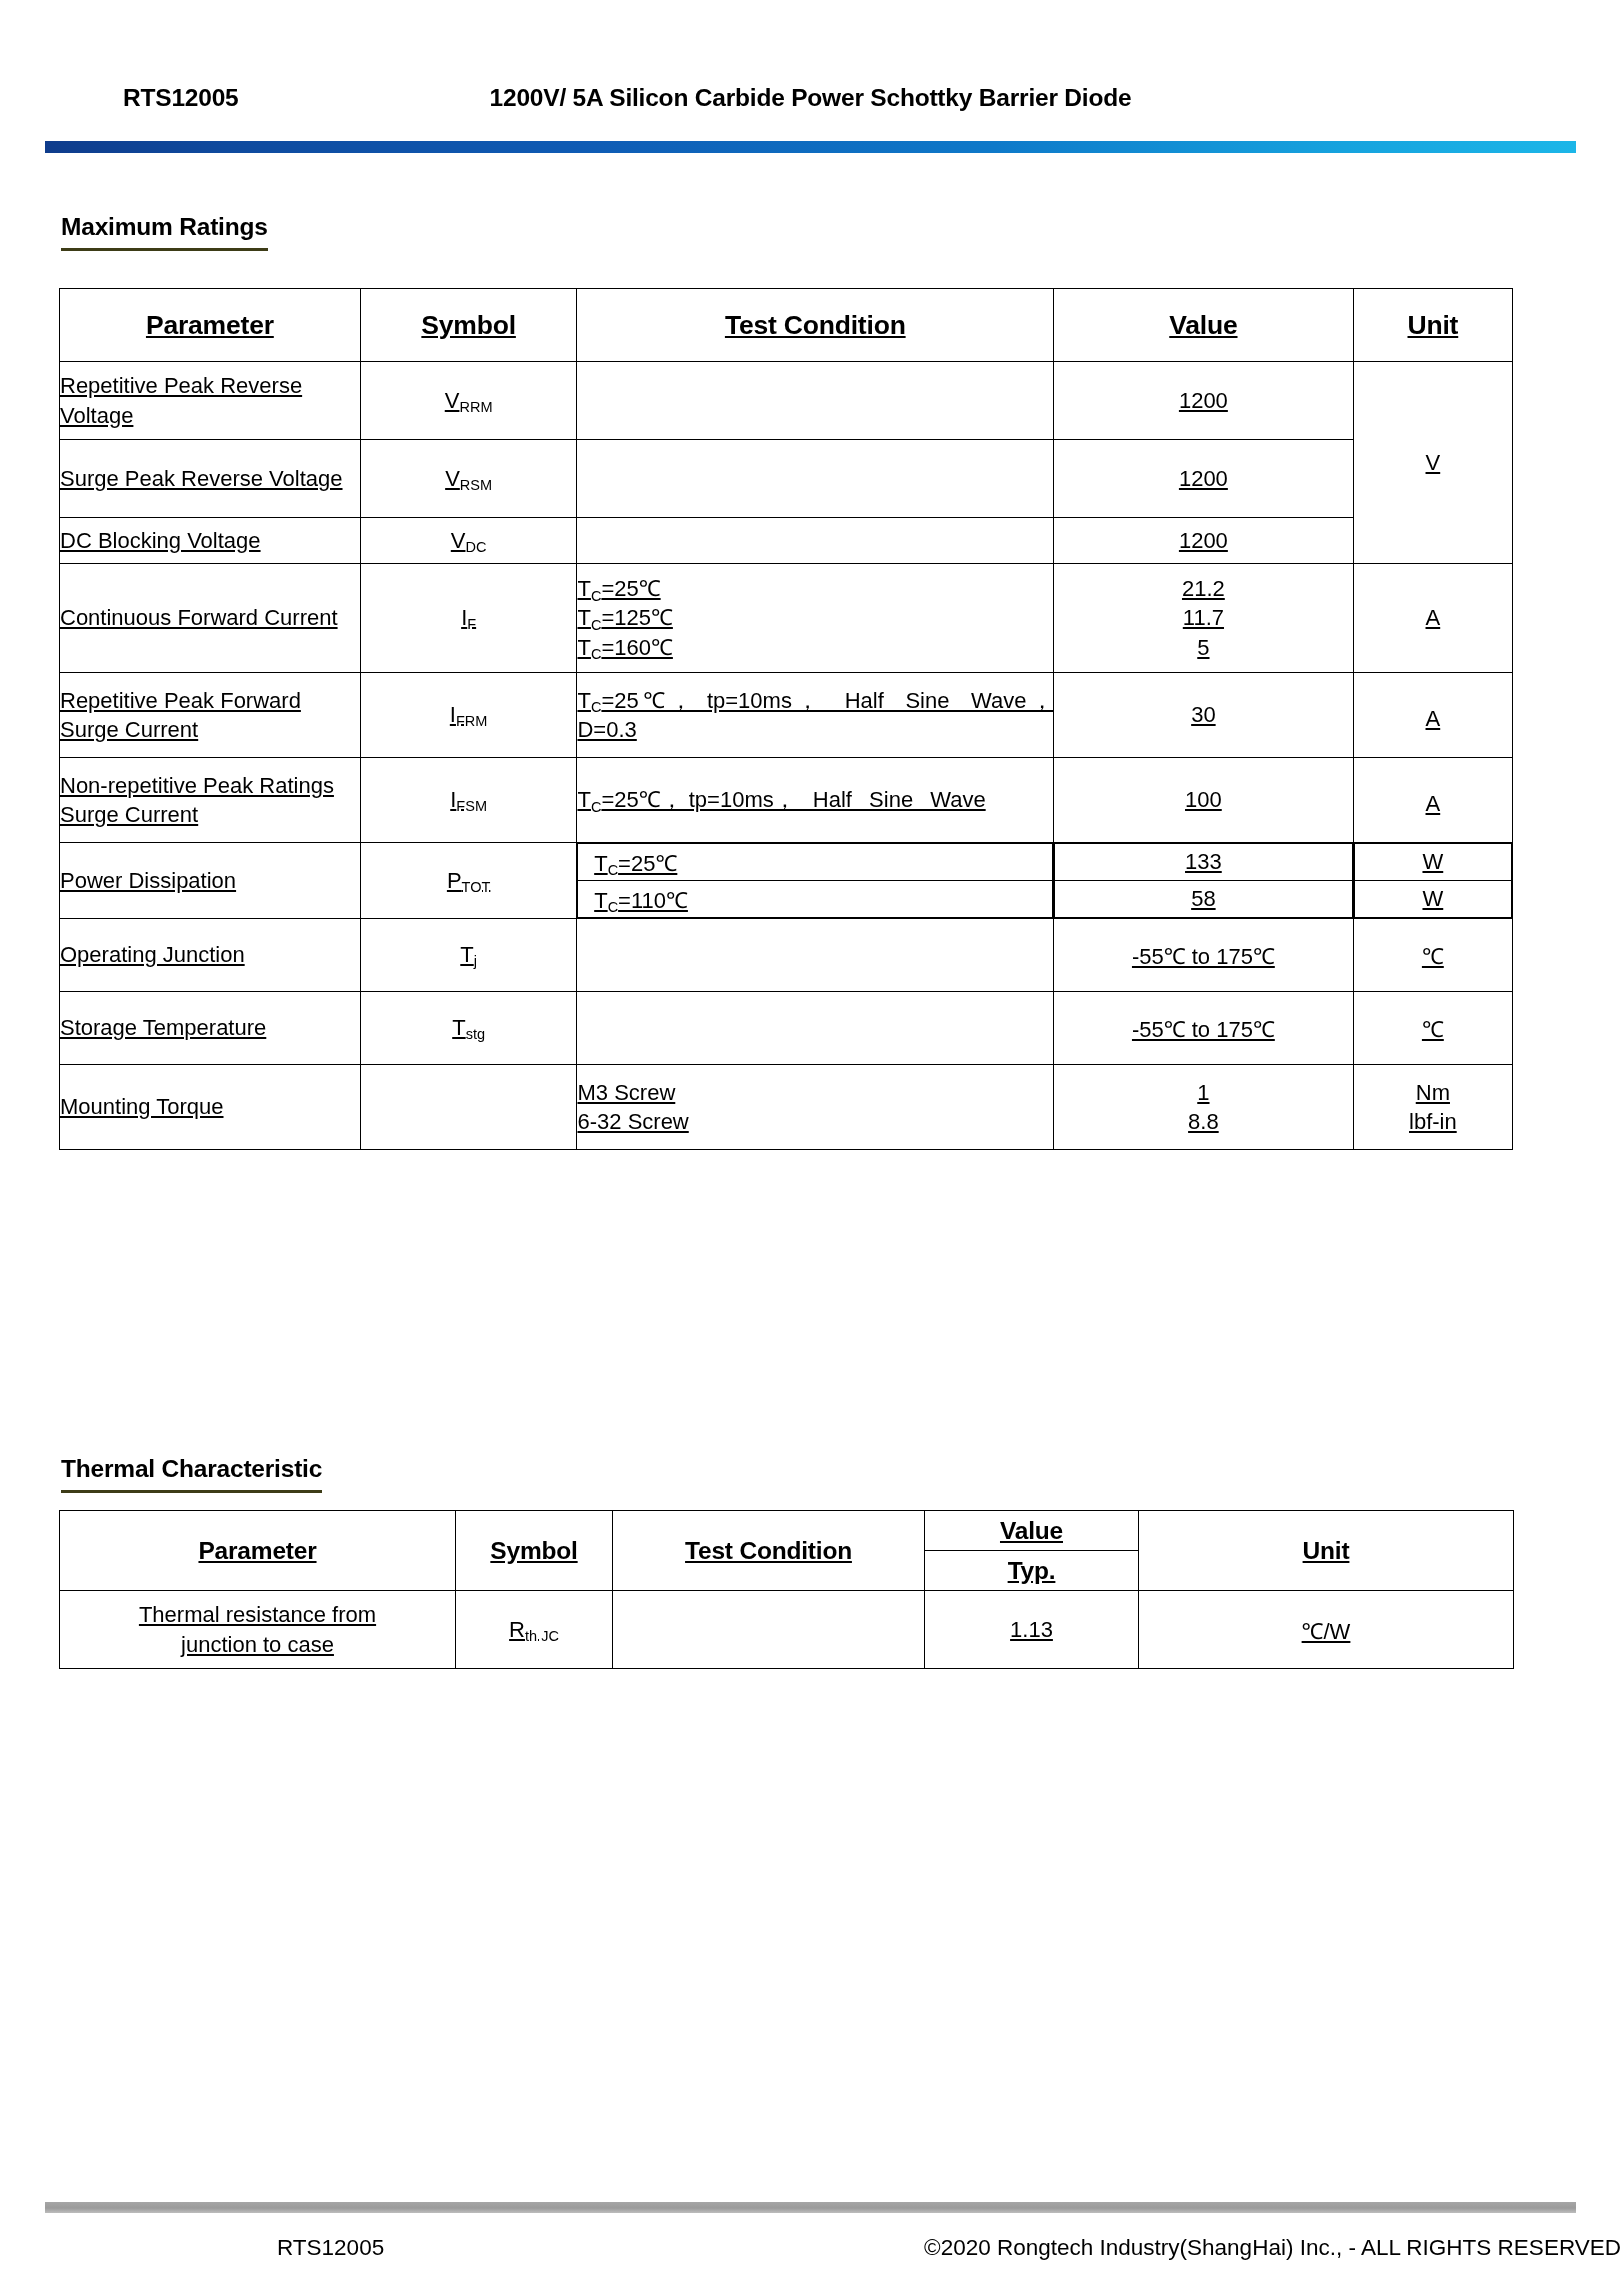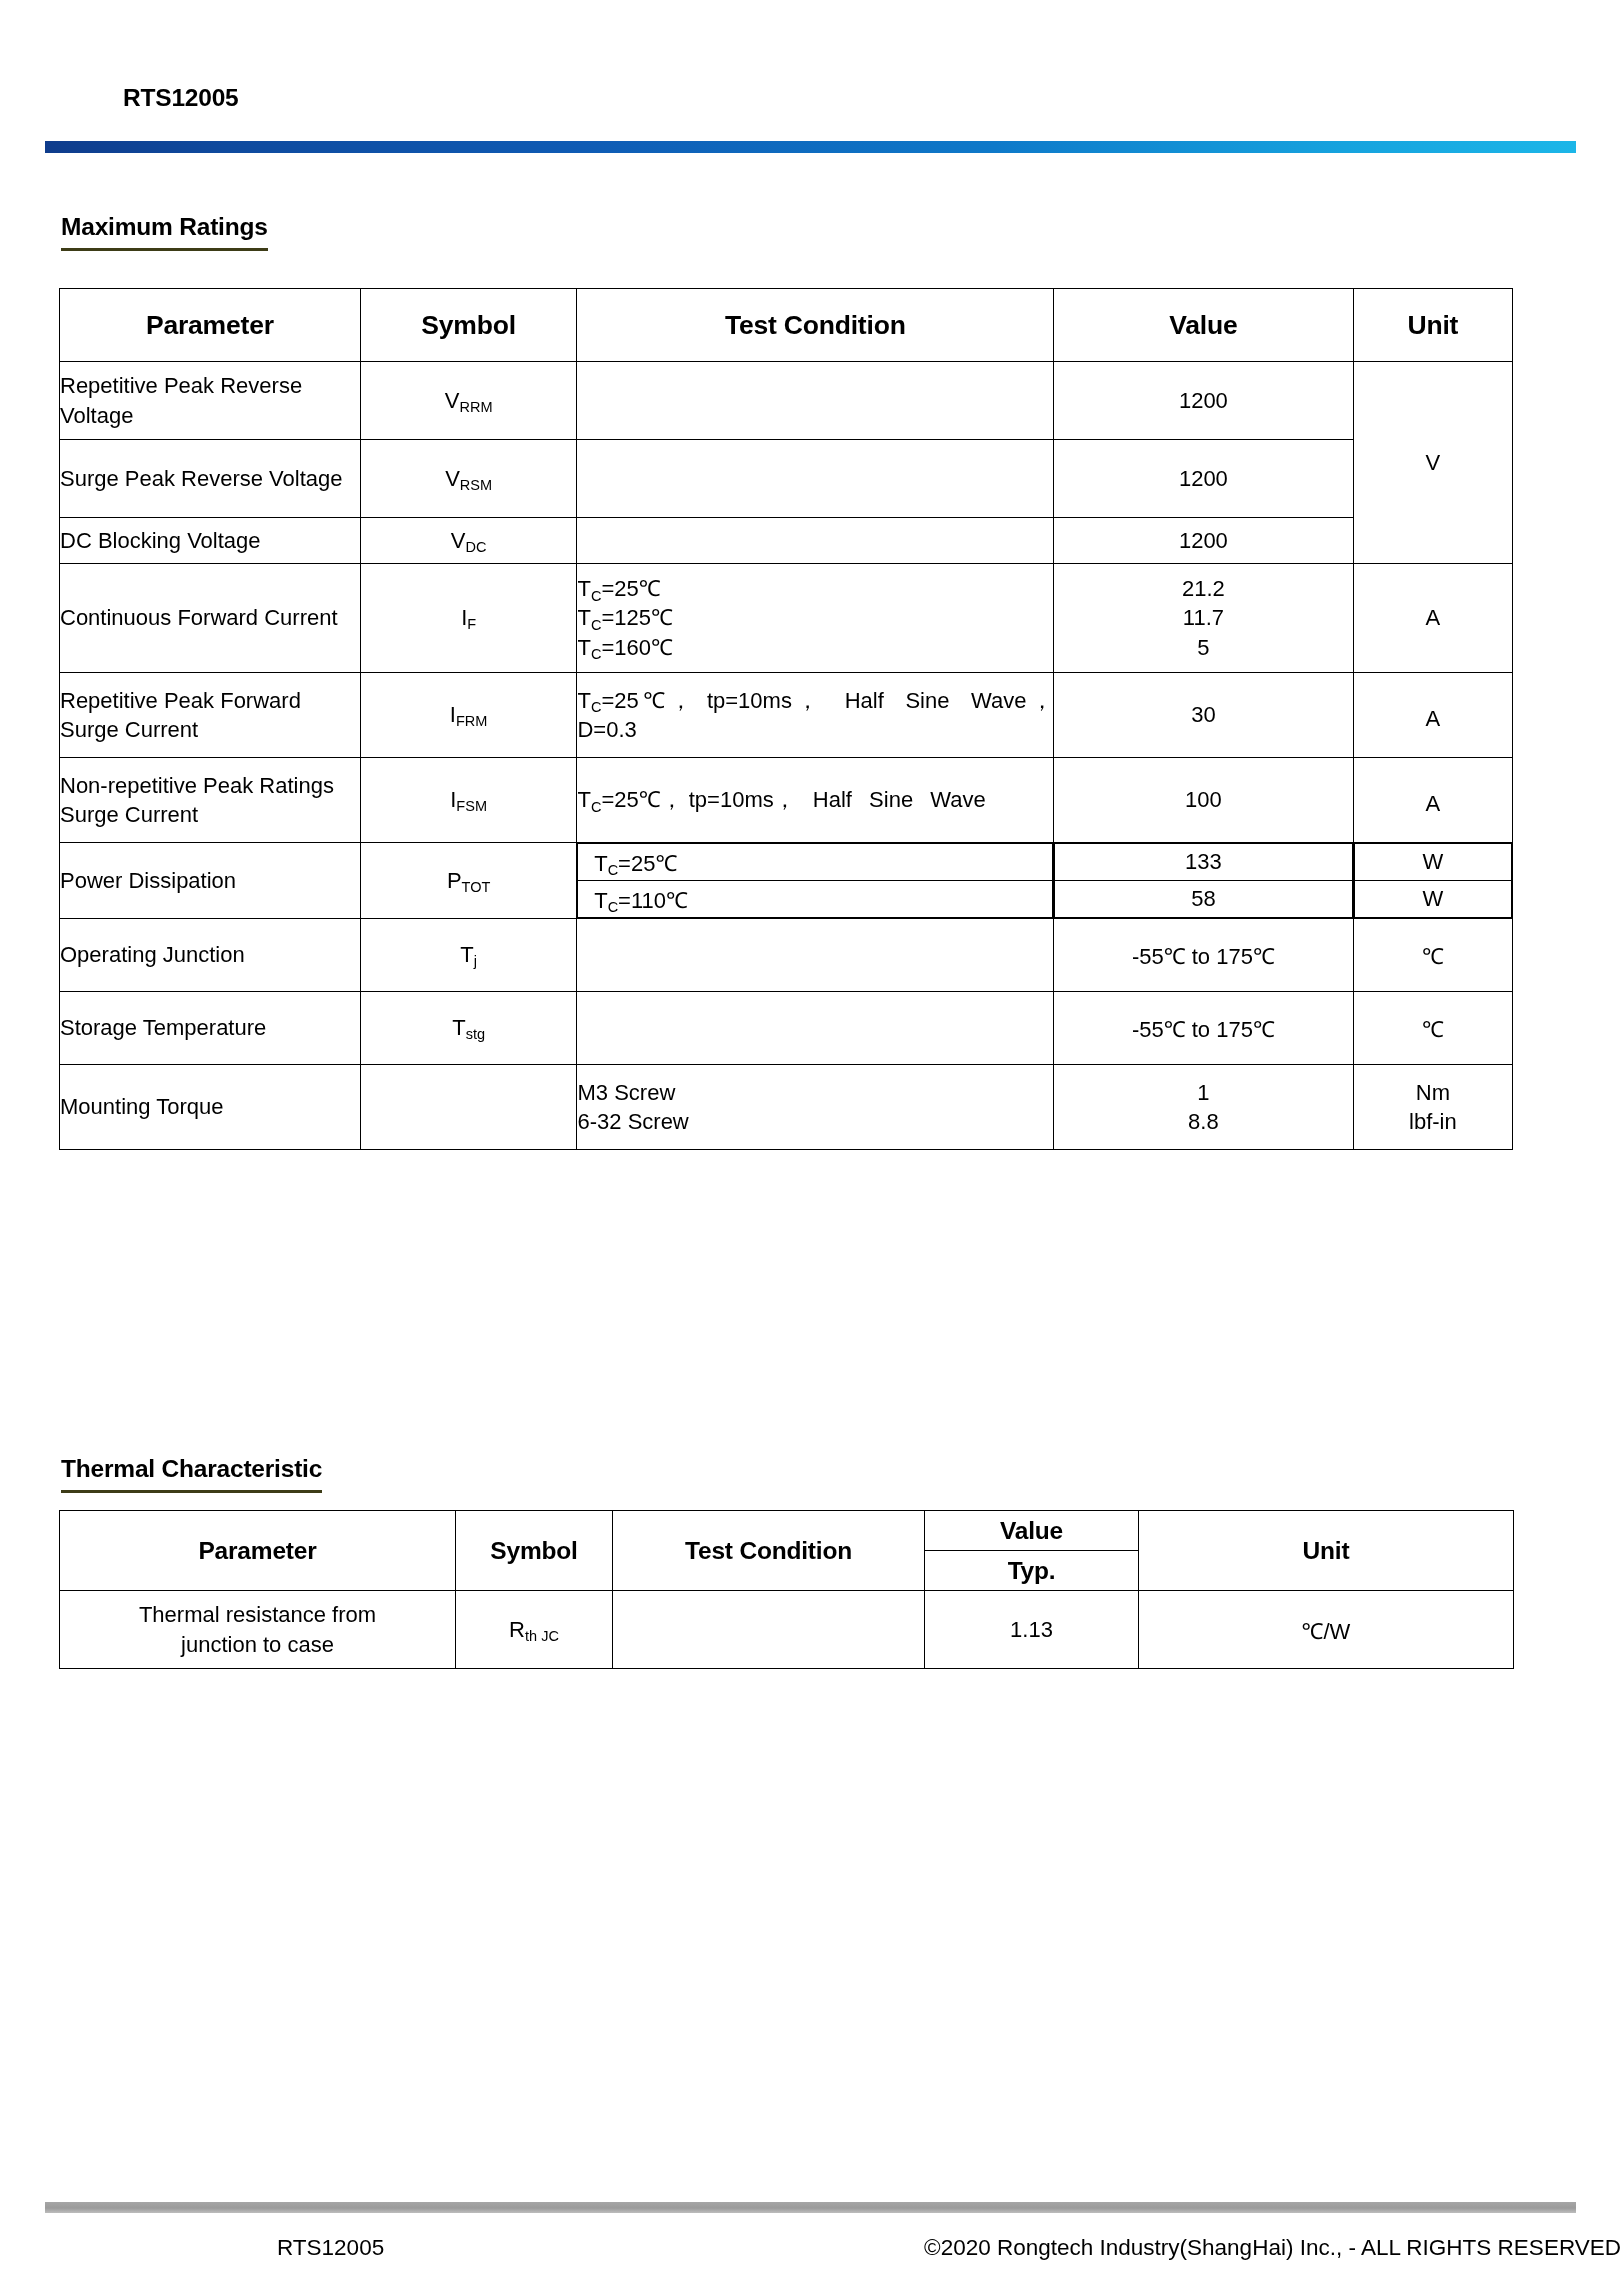--- a/index.html
+++ b/index.html
@@ -72,20 +72,21 @@
   }
   #sec-max-ratings { left: 61px; top: 209px; }
   #sec-thermal   { left: 61px; top: 1451px; }
 
   
   table.ds {
     position: absolute;
     border-collapse: collapse;
     table-layout: fixed;
     font-size: 22px;
+    text-decoration: underline;
   }
   table.ds td, table.ds th {
     border: 1.6px solid #000000;
     padding: 0;
     vertical-align: middle;
     font-weight: normal;
   }
   table.ds th {
     font-size: 26.5px;
     font-weight: bold;
@@ -158,20 +159,21 @@
     white-space: nowrap;
   }
 </style>
 </head>
 <body>
 
 <div class="page">
 
   <div class="doc-header">
     <div class="part-no">RTS12005</div>
+    <div class="title">1200V/ 5A Silicon Carbide Power Schottky Barrier Diode</div>
   </div>
   <div class="header-rule"></div>
 
   <div id="sec-max-ratings" class="section-title">Maximum Ratings</div>
 
   <table id="tbl-max-ratings" class="ds">
     <colgroup>
       <col style="width:272px">
       <col style="width:196px">
       <col style="width:431px">

